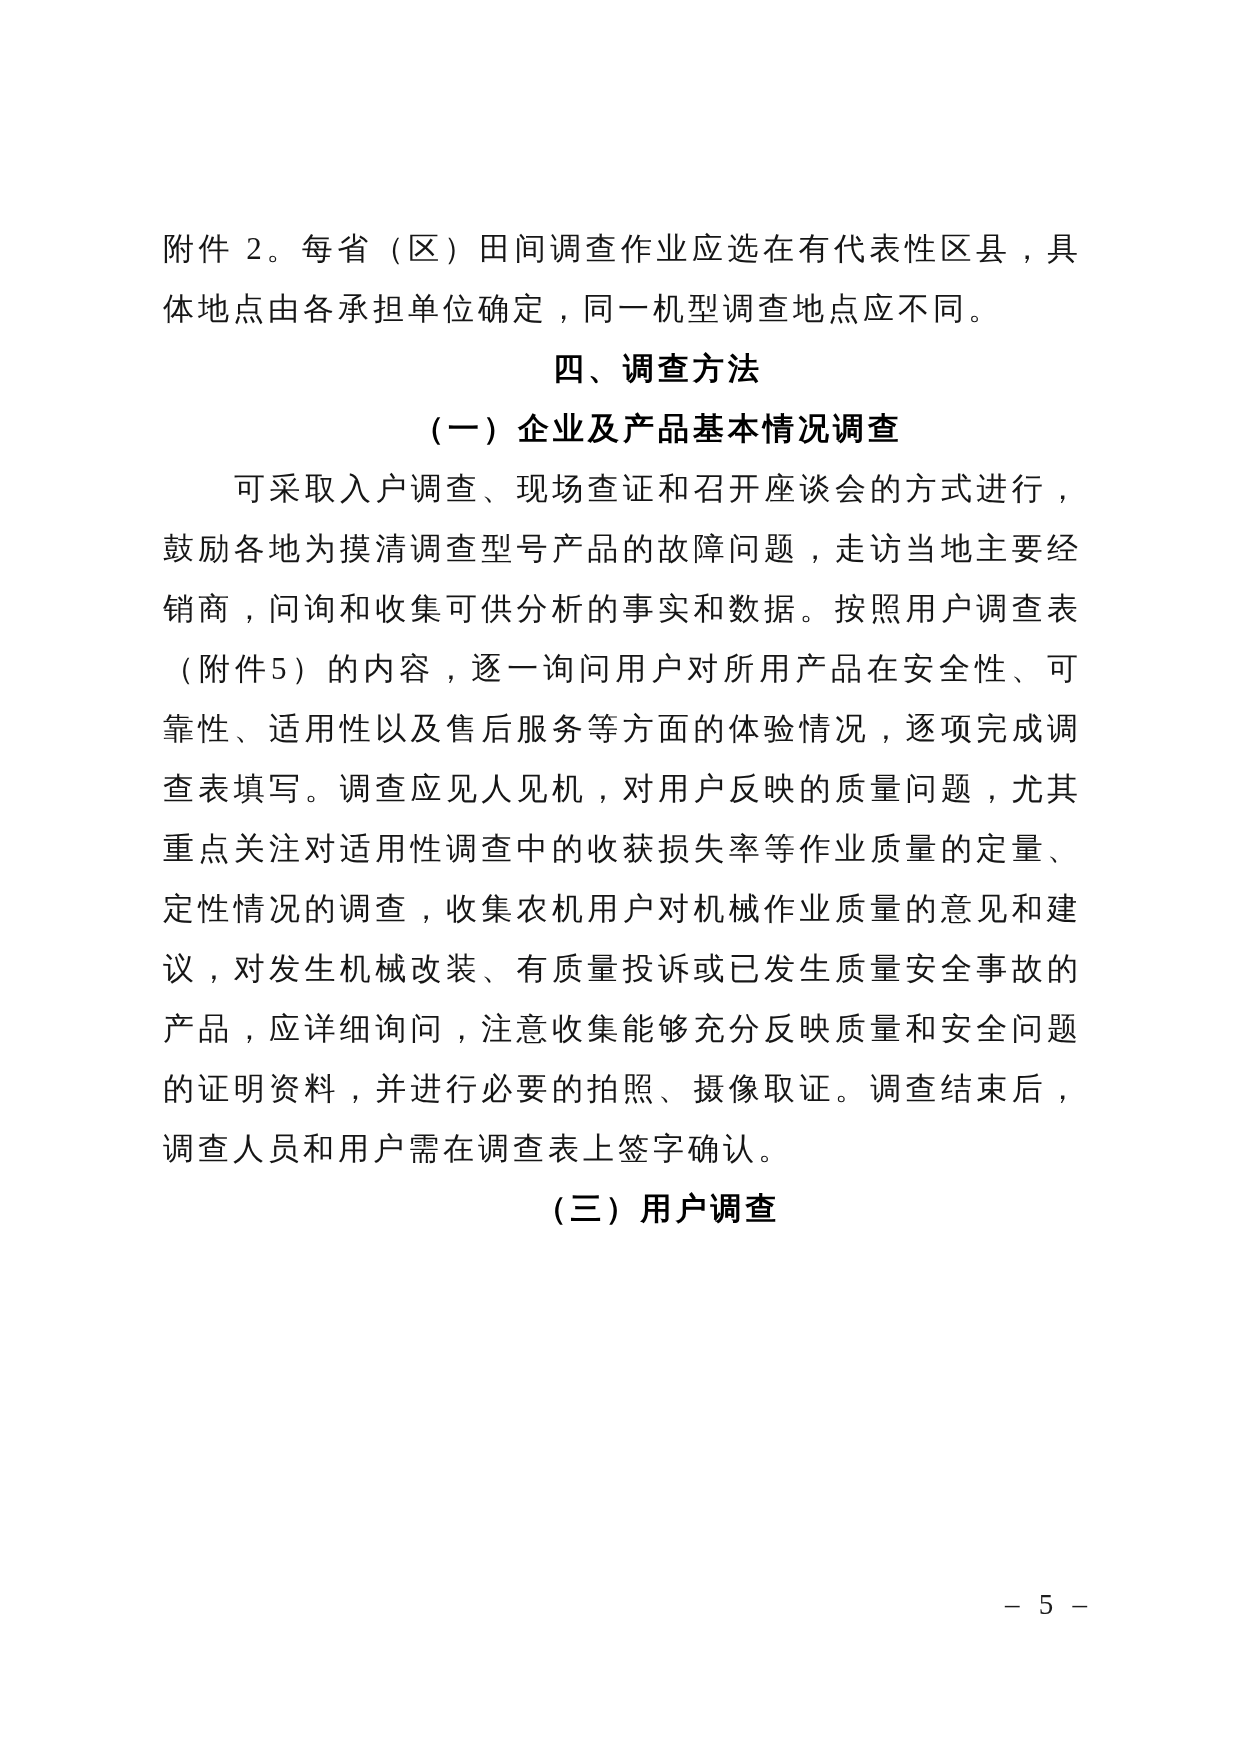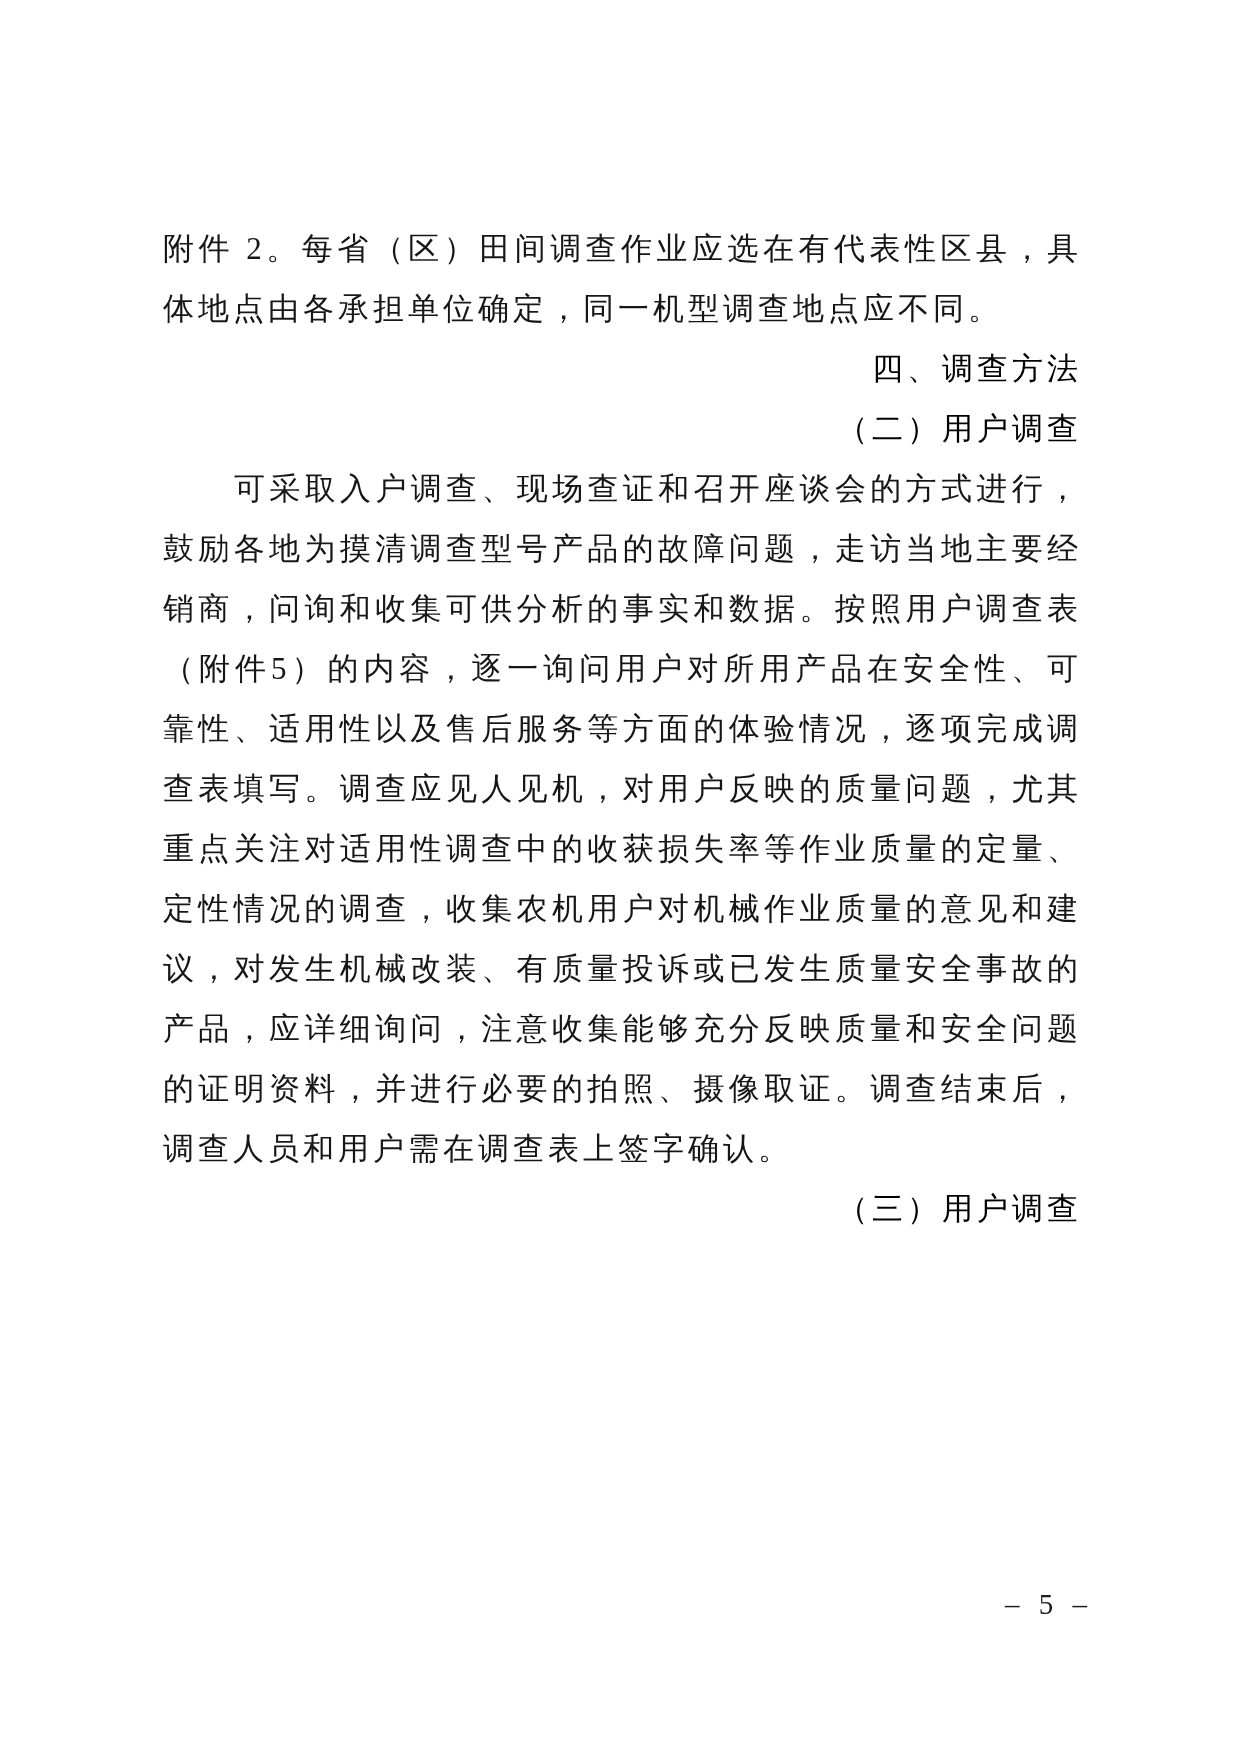--- a/index.html
+++ b/index.html
@@ -31,23 +31,23 @@
   .text-block h2 {
     margin: 0;
     padding: 0;
     font-size: 31px;
     line-height: 60px;
   }
   .para {
     font-weight: normal;
   }
   .heading {
-    font-weight: normal;
+    font-weight: bold;
     color: #000000;
-    text-align: right;
+    text-align: center;
   }
   .indent {
     text-indent: 71px;
   }
   .page-number {
     position: absolute;
     top: 1586px;
     left: 163px;
     width: 930px;
     text-align: right;
@@ -58,18 +58,18 @@
     color: #1c1c1c;
   }
 </style>
 </head>
 <body>
 
 <div class="page">
   <main class="text-block">
     <p class="para">附件 2。每省（区）田间调查作业应选在有代表性区县，具体地点由各承担单位确定，同一机型调查地点应不同。</p>
     <h2 class="heading indent">四、调查方法</h2>
-    <h2 class="heading indent">（二）用户调查</h2>
+    <h2 class="heading indent">（一）企业及产品基本情况调查</h2>
     <p class="para indent">可采取入户调查、现场查证和召开座谈会的方式进行，鼓励各地为摸清调查型号产品的故障问题，走访当地主要经销商，问询和收集可供分析的事实和数据。按照用户调查表（附件5）的内容，逐一询问用户对所用产品在安全性、可靠性、适用性以及售后服务等方面的体验情况，逐项完成调查表填写。调查应见人见机，对用户反映的质量问题，尤其重点关注对适用性调查中的收获损失率等作业质量的定量、定性情况的调查，收集农机用户对机械作业质量的意见和建议，对发生机械改装、有质量投诉或已发生质量安全事故的产品，应详细询问，注意收集能够充分反映质量和安全问题的证明资料，并进行必要的拍照、摄像取证。调查结束后，调查人员和用户需在调查表上签字确认。</p>
     <h2 class="heading indent">（三）用户调查</h2>
   </main>
   <div class="page-number">– 5 –</div>
 </div>
 
 </body></html>

